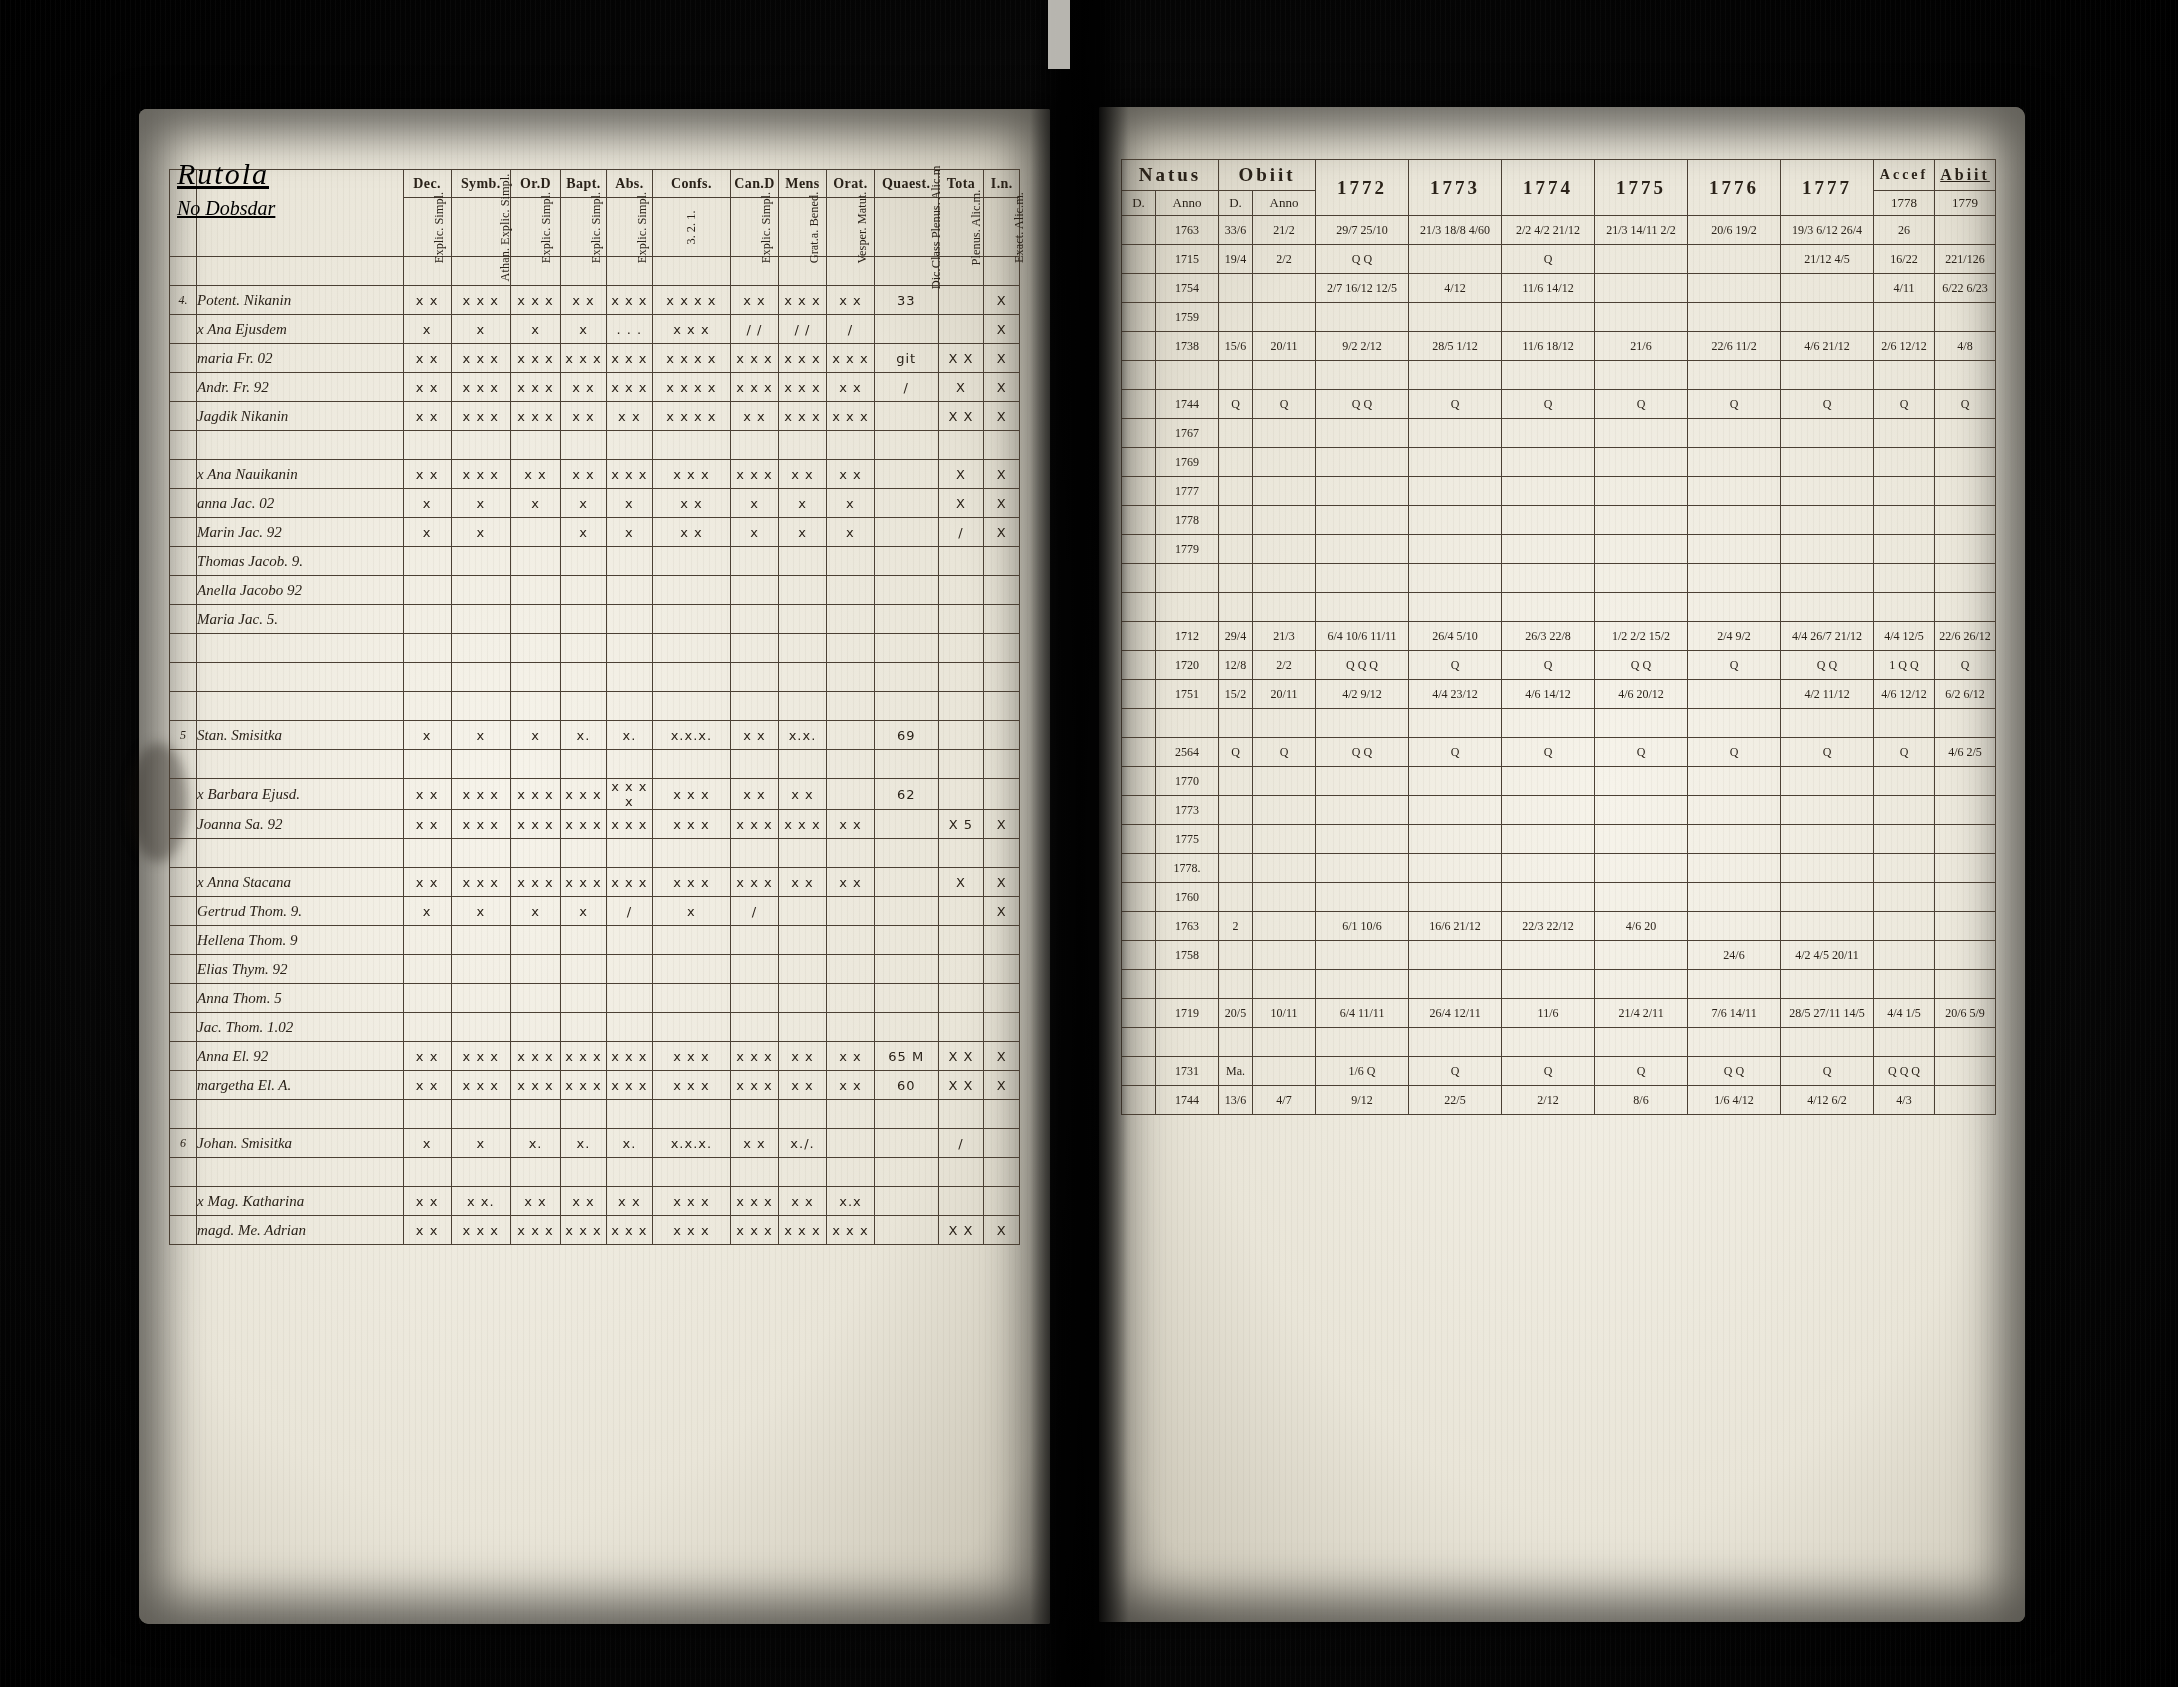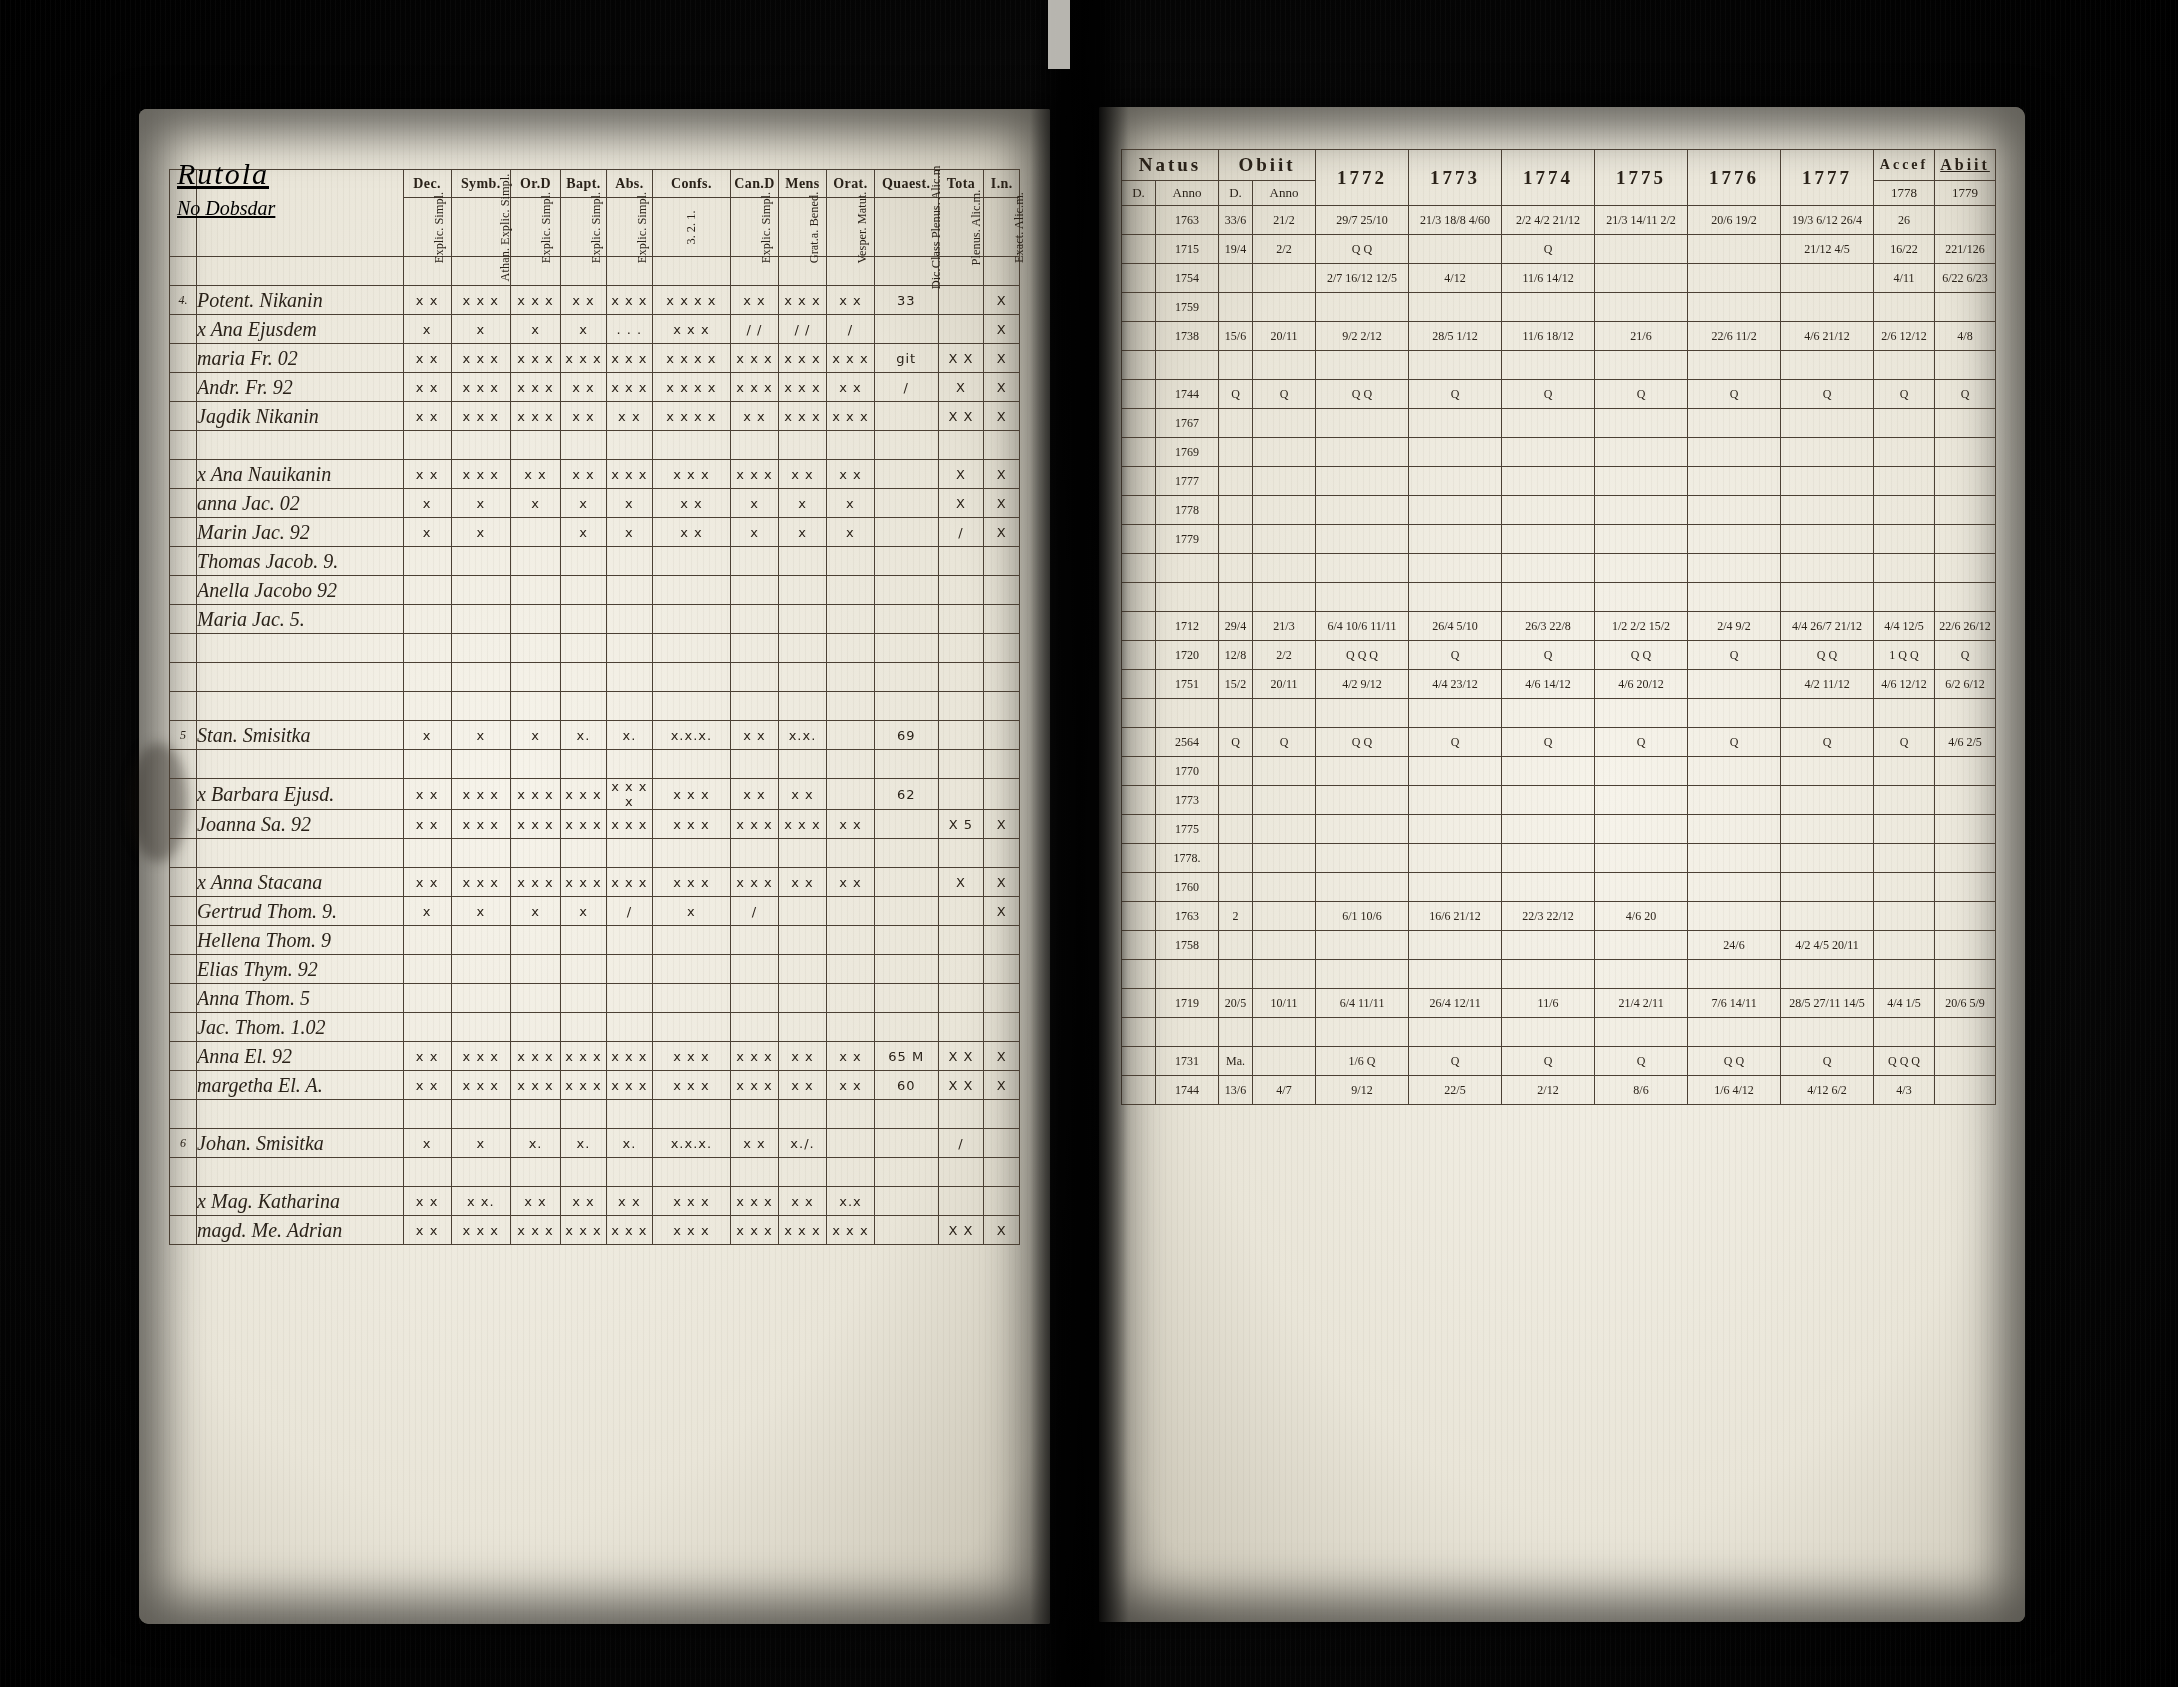--- a/index.html
+++ b/index.html
@@ -25,26 +25,26 @@
 
   .grain{position:absolute;inset:0;pointer-events:none;
     background:repeating-linear-gradient(90deg, rgba(90,80,60,.05) 0px, rgba(90,80,60,.05) 1px, rgba(0,0,0,0) 1px, rgba(0,0,0,0) 6px);}
 
   table.ledger{position:absolute;border-collapse:collapse;table-layout:fixed;
       color:#2a2219;font-size:13px;margin-top:20px;}
   table.ledger td,table.ledger th{border:1px solid #4b4034;padding:0;vertical-align:middle;}
 
   
   #tblL{left:30px;top:40px;width:851px;}
-  #tblR{left:22px;top:22px;width:870px;}
+  #tblR{left:22px;top:32px;width:870px;}
 
   .hdr{height:28px;text-align:center;font-size:14px;font-weight:700;letter-spacing:0.4px;}
   .sub{height:59px;text-align:center;font-size:12.4px;}
   .sub span{display:inline-block;transform:rotate(-90deg);white-space:nowrap;line-height:1.05;}
-  .namecell{padding-left:6px;font-size:20px;font-family:"Liberation Serif",serif;
+  .namecell{padding-left:6px;font-size:15px;font-family:"Liberation Serif",serif;
             font-style:italic;white-space:nowrap;overflow:hidden;}
   .row{height:29px;}
   .mark{text-align:center;font-size:13px;letter-spacing:1px;font-family:"DejaVu Sans",sans-serif;}
   .num{text-align:center;font-size:12px;}
   .idx{width:26px;text-align:center;font-size:12px;font-style:italic;}
 
   .titleblock{position:absolute;left:38px;top:48px;width:228px;height:119px;text-decoration:underline;}
   .titleblock .t1{font-size:30px;font-style:italic;letter-spacing:2px;}
   .titleblock .t2{font-size:20px;font-style:italic;margin-top:6px;}
 

